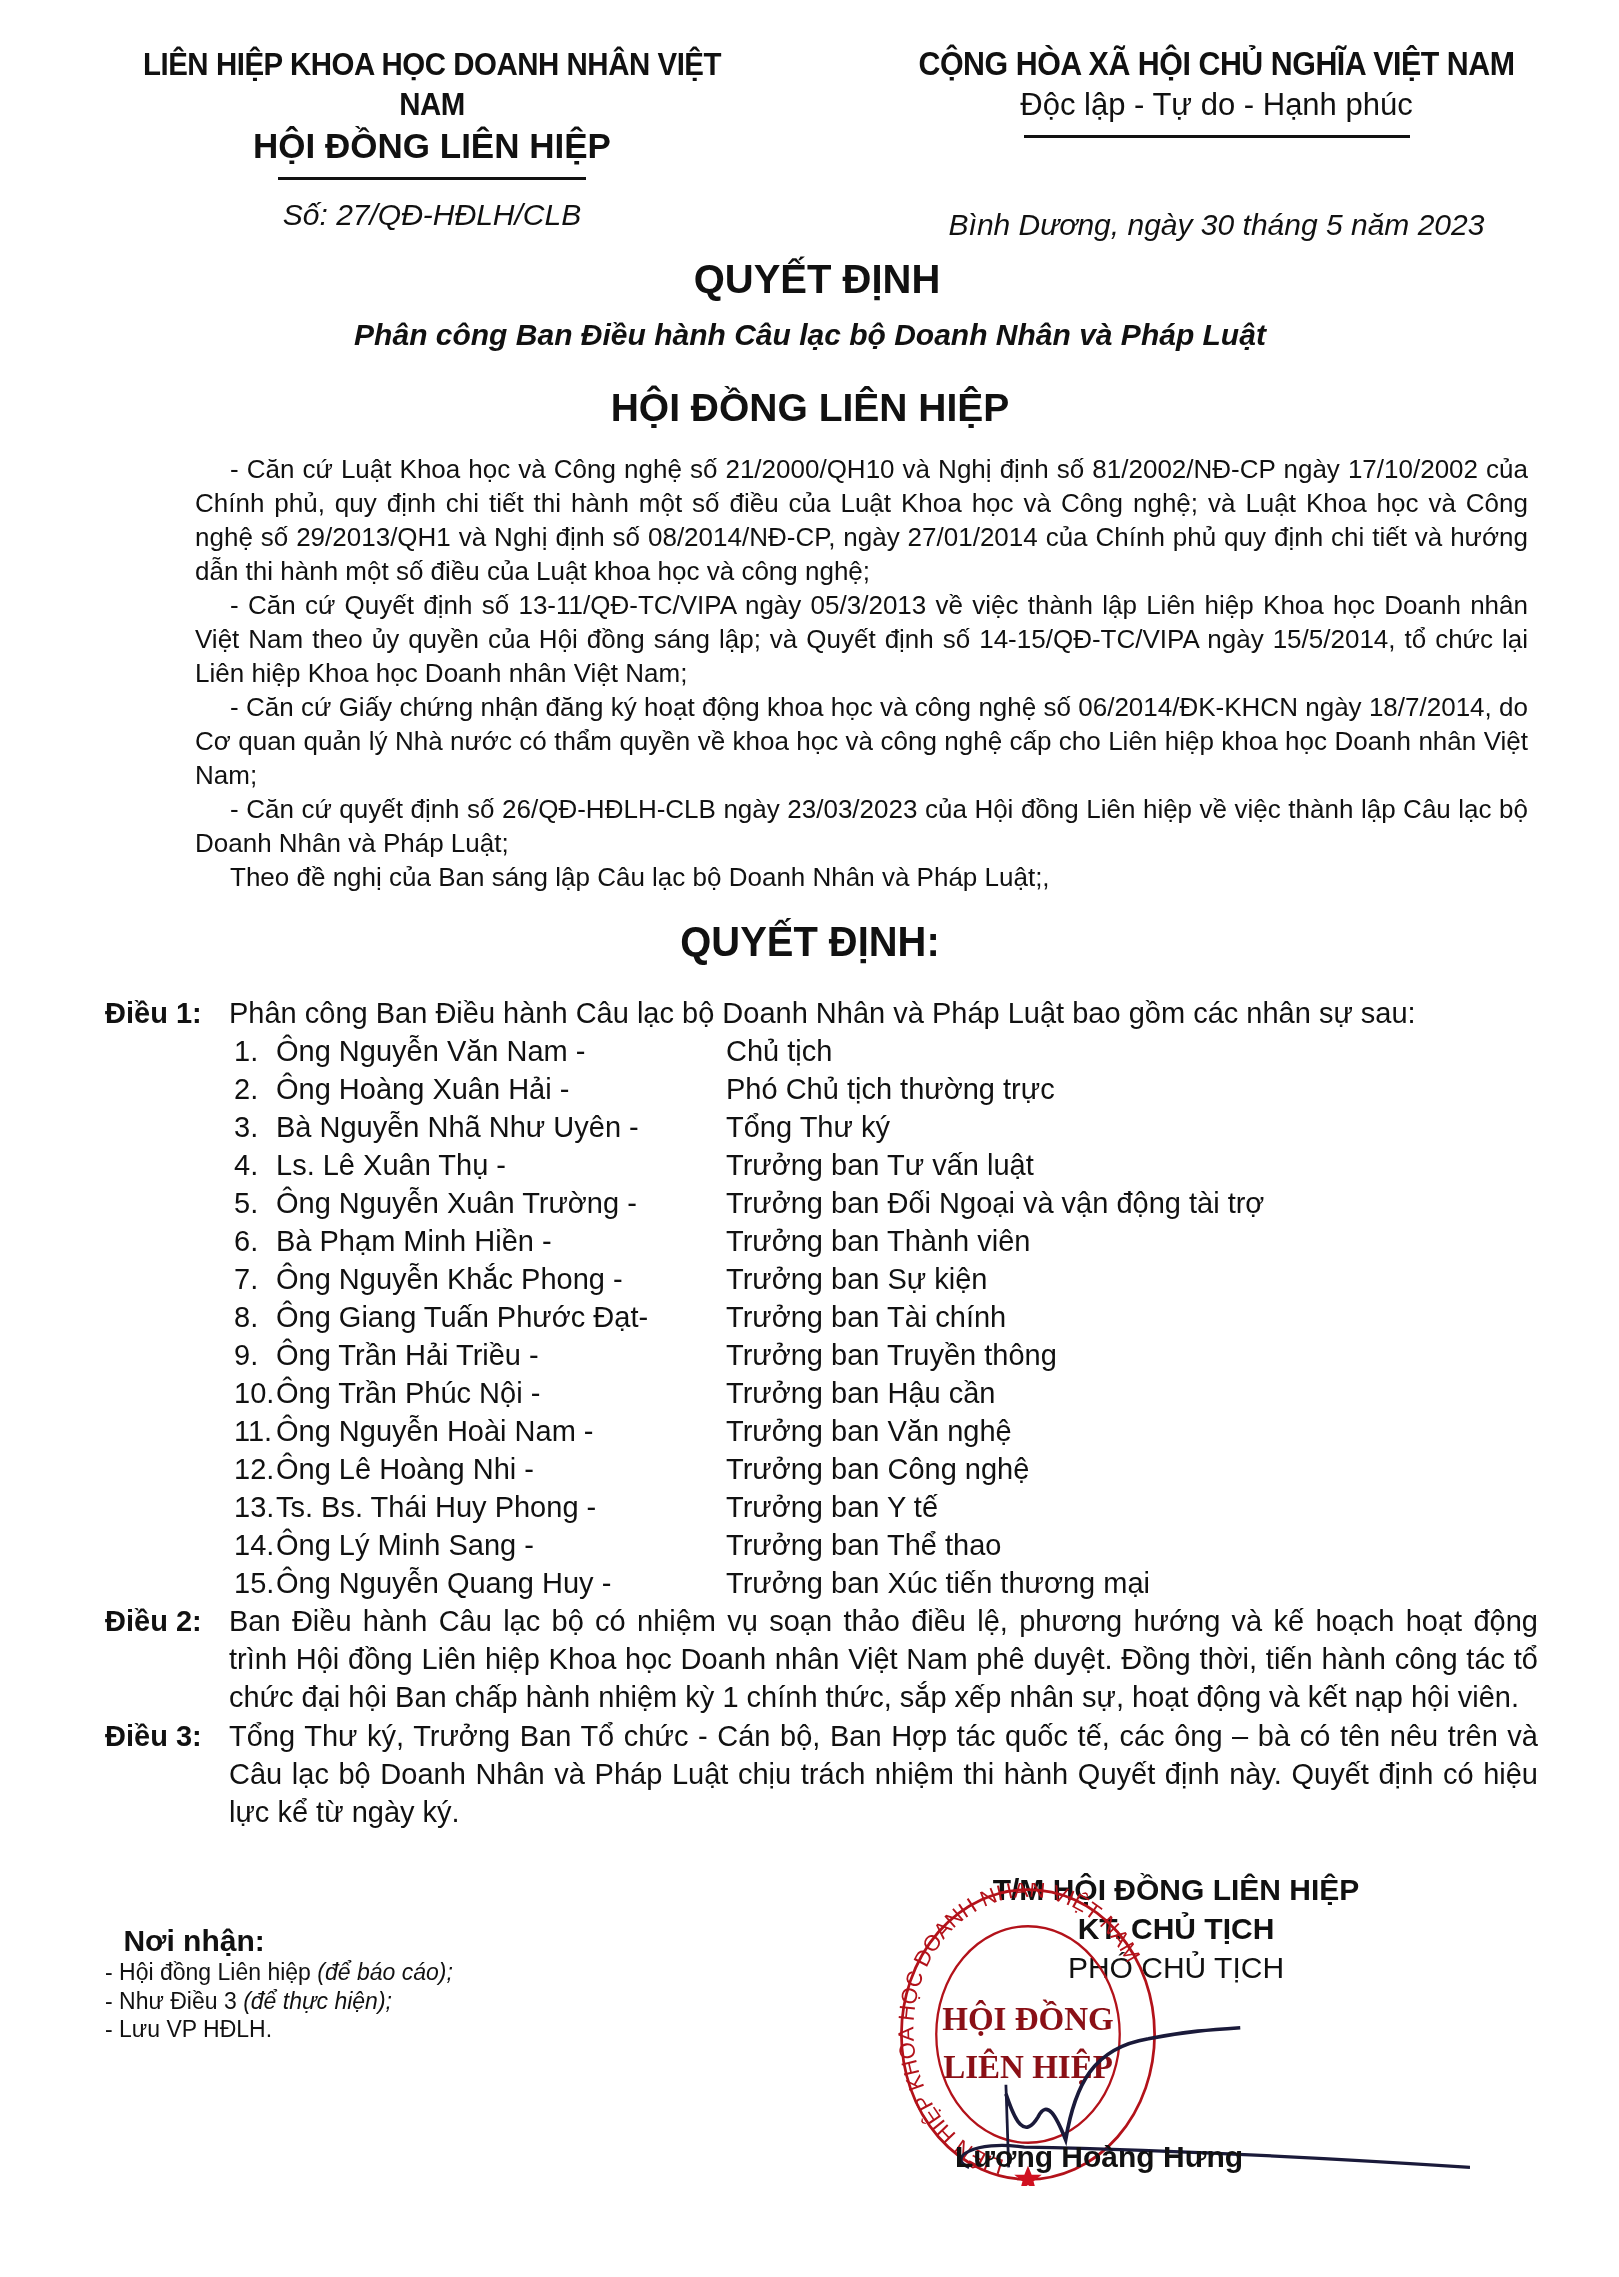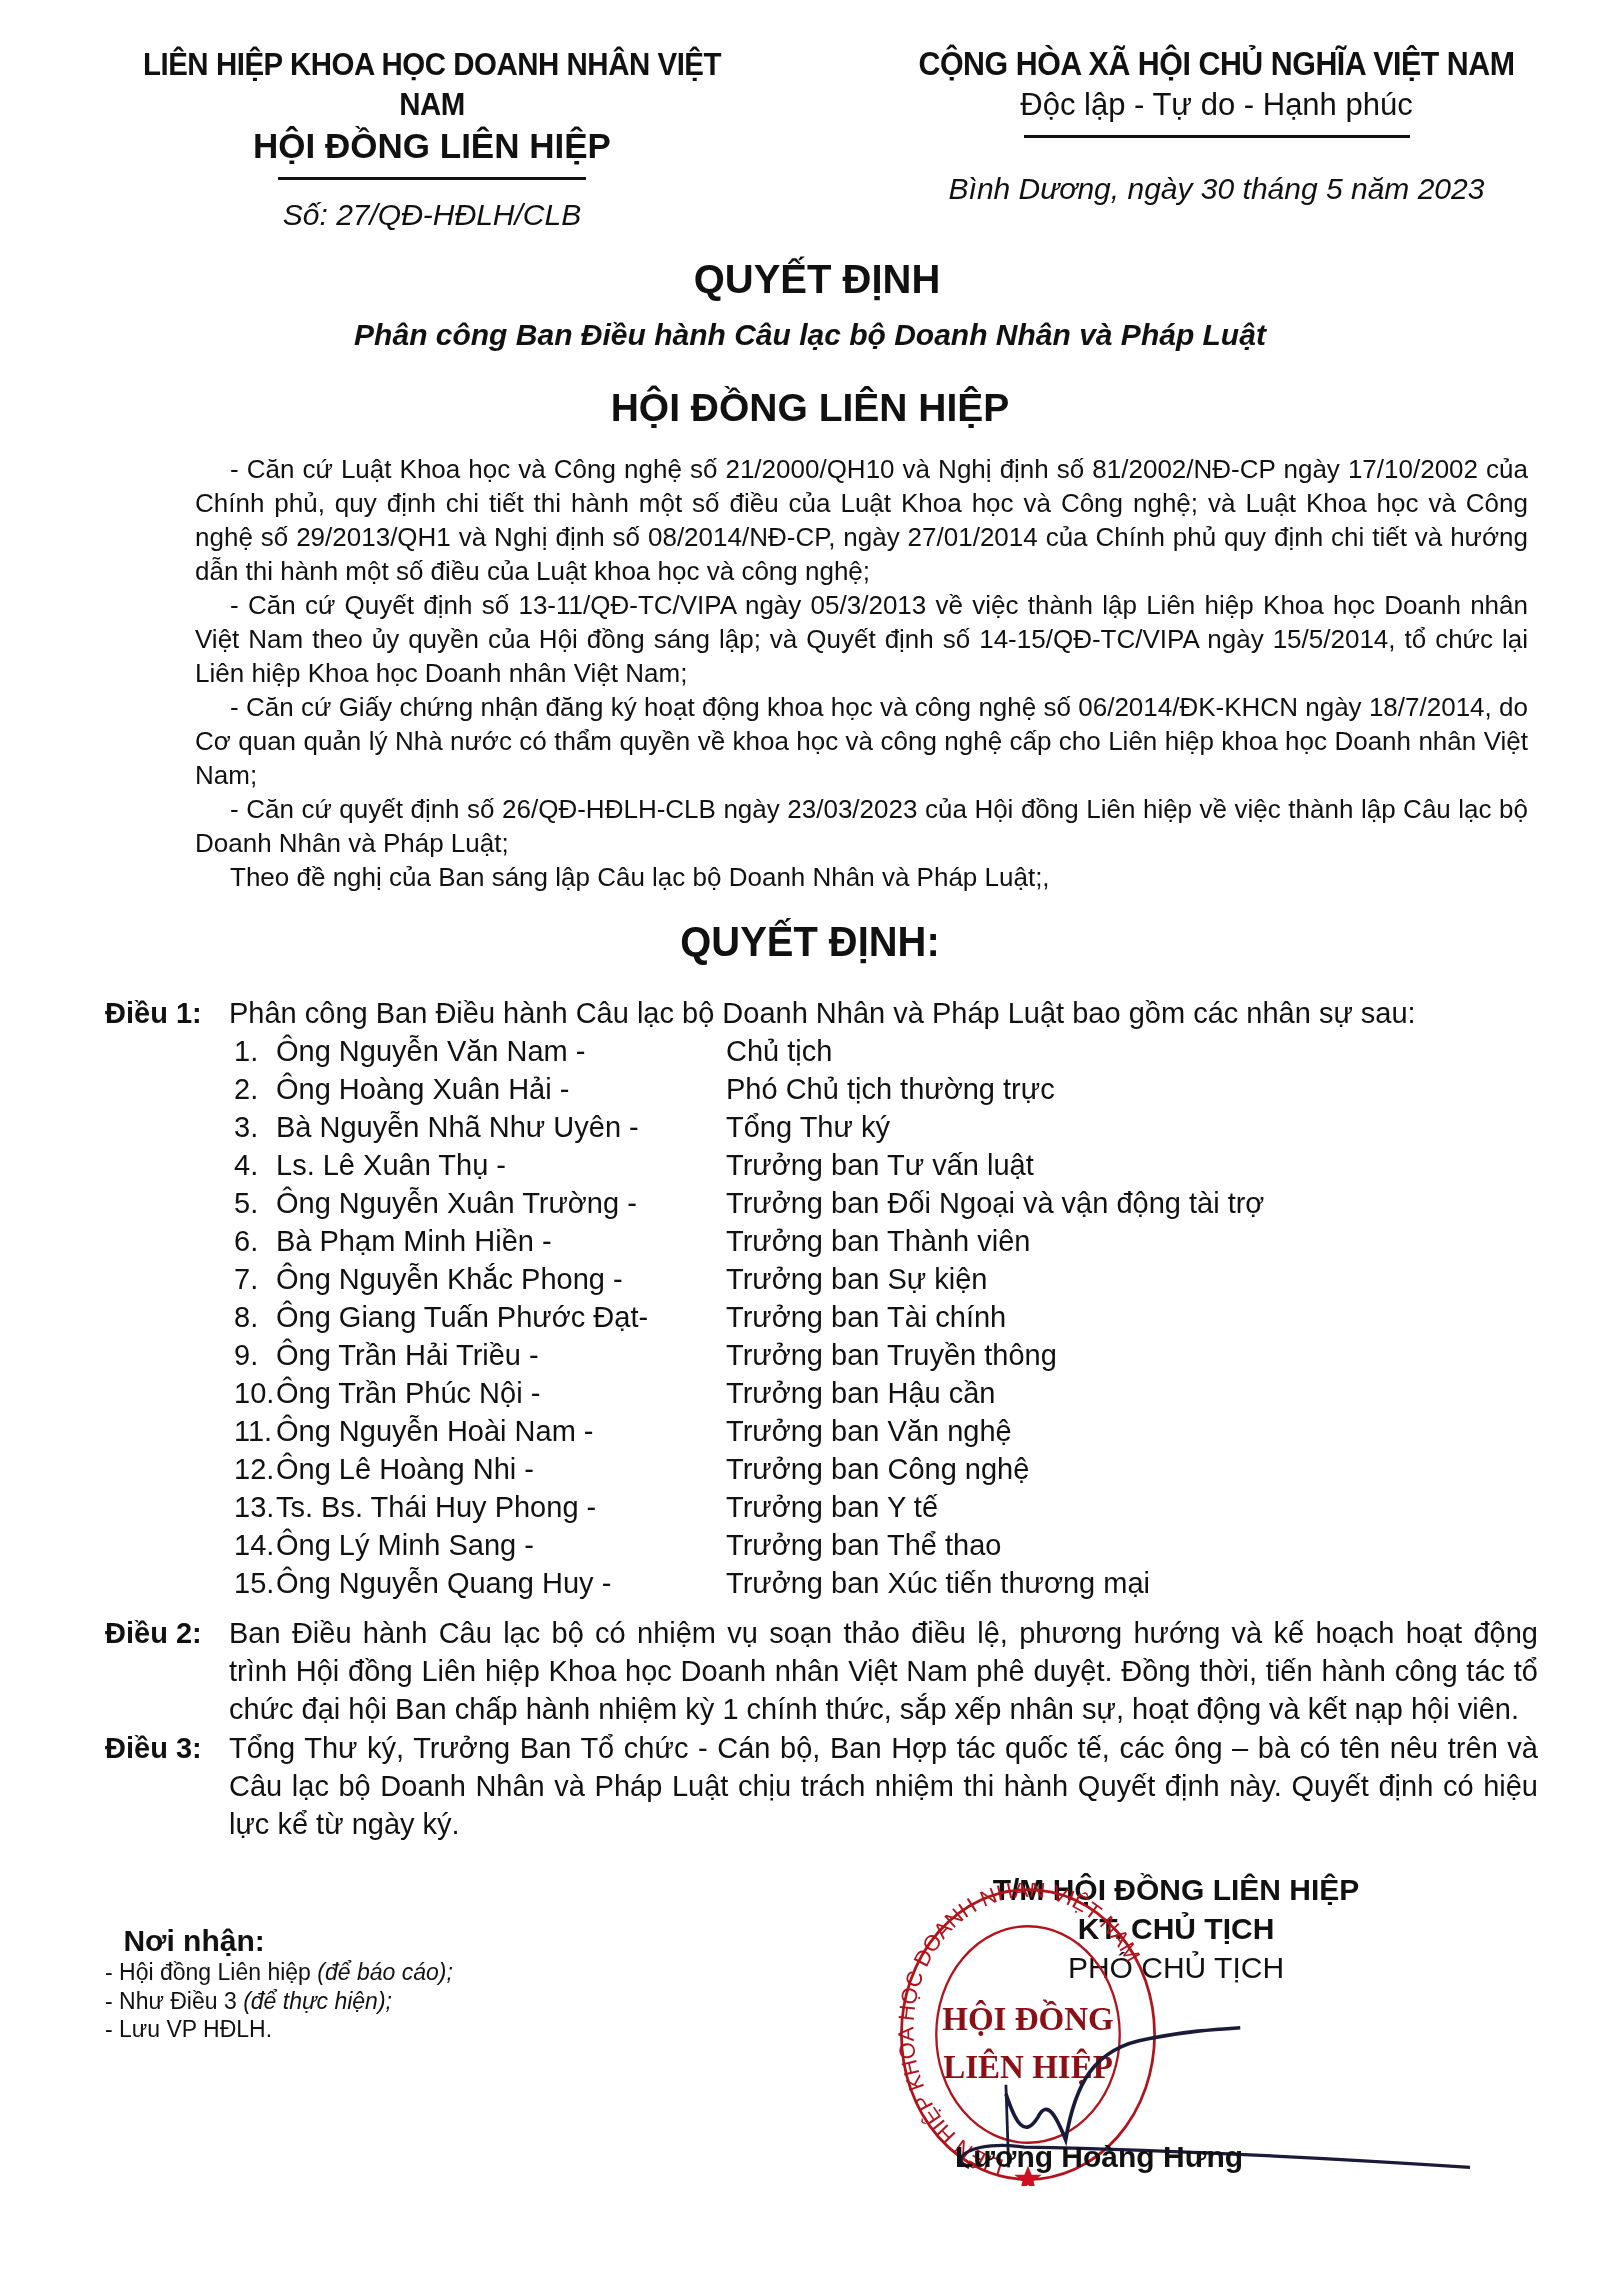--- a/index.html
+++ b/index.html
@@ -12,21 +12,21 @@
     .ital { font-style: italic; }
 
     
     .hdr-left { left: 92px; top: 44px; width: 680px; }
     .hdr-right { left: 854px; top: 44px; width: 725px; }
     .org-line { font-size: 32px; font-weight: bold; line-height: 40px; letter-spacing: -0.5px; transform: scaleX(0.92); transform-origin: center; }
     .org-line2 { font-size: 35px; font-weight: bold; line-height: 44px; }
     .motto { font-size: 31px; line-height: 42px; }
     .rule { height: 2.8px; background: #111; margin: 9.2px auto 0; }
     .docno { font-size: 30px; font-style: italic; margin-top: 18.4px; }
-    .date { font-size: 30px; font-style: italic; margin-top: 34px; }
+    .date { font-size: 30px; font-style: italic; margin-top: 70px; }
 
     .title { left: 0; width: 1620px; top: 257px; font-size: 40px; font-weight: bold; padding-left: 7px; }
     .subtitle { left: 0; width: 1620px; top: 318px; font-size: 30px; font-weight: bold; font-style: italic; }
     .council { left: 0; width: 1620px; top: 386px; font-size: 39px; font-weight: bold; }
 
     .preamble { left: 195px; top: 452px; width: 1333px; font-size: 26px; line-height: 34px; text-align: justify; }
     .preamble p { margin: 0; text-indent: 35px; }
     .preamble p.last { text-indent: 35px; }
 
     .decide { left: 0; width: 1620px; top: 918px; font-size: 42px; font-weight: bold; transform: scaleX(0.95); }
@@ -35,21 +35,21 @@
     .art-row { display: flex; }
     .art-label { font-weight: bold; width: 124px; flex: none; white-space: nowrap; }
     .art-text { flex: 1; text-align: justify; }
 
     .members { margin-left: 129px; }
     .member { display: flex; height: 38px; }
     .m-num { width: 42px; flex: none; }
     .m-name { width: 450px; flex: none; white-space: nowrap; }
     .m-role { flex: 1; white-space: nowrap; }
 
-    .art2 { margin-top: 12px; }
+    .art2 { margin-top: 0px; }
     .art3 { margin-top: 1px; }
 
     .recipients { left: 105px; top: 1924px; width: 643px; }
     .rec-title { font-size: 30px; font-weight: bold; margin-left: 18.4px; }
     .rec-item { font-size: 23px; line-height: 28.5px; }
 
     .sign { left: 882px; top: 1870px; width: 588px; }
     .sign-line { font-size: 30px; font-weight: bold; line-height: 39px; text-align: center; }
     .sign-line.plain { font-weight: normal; }
     .signer { left: 955px; top: 2140px; font-size: 30px; font-weight: bold; }

